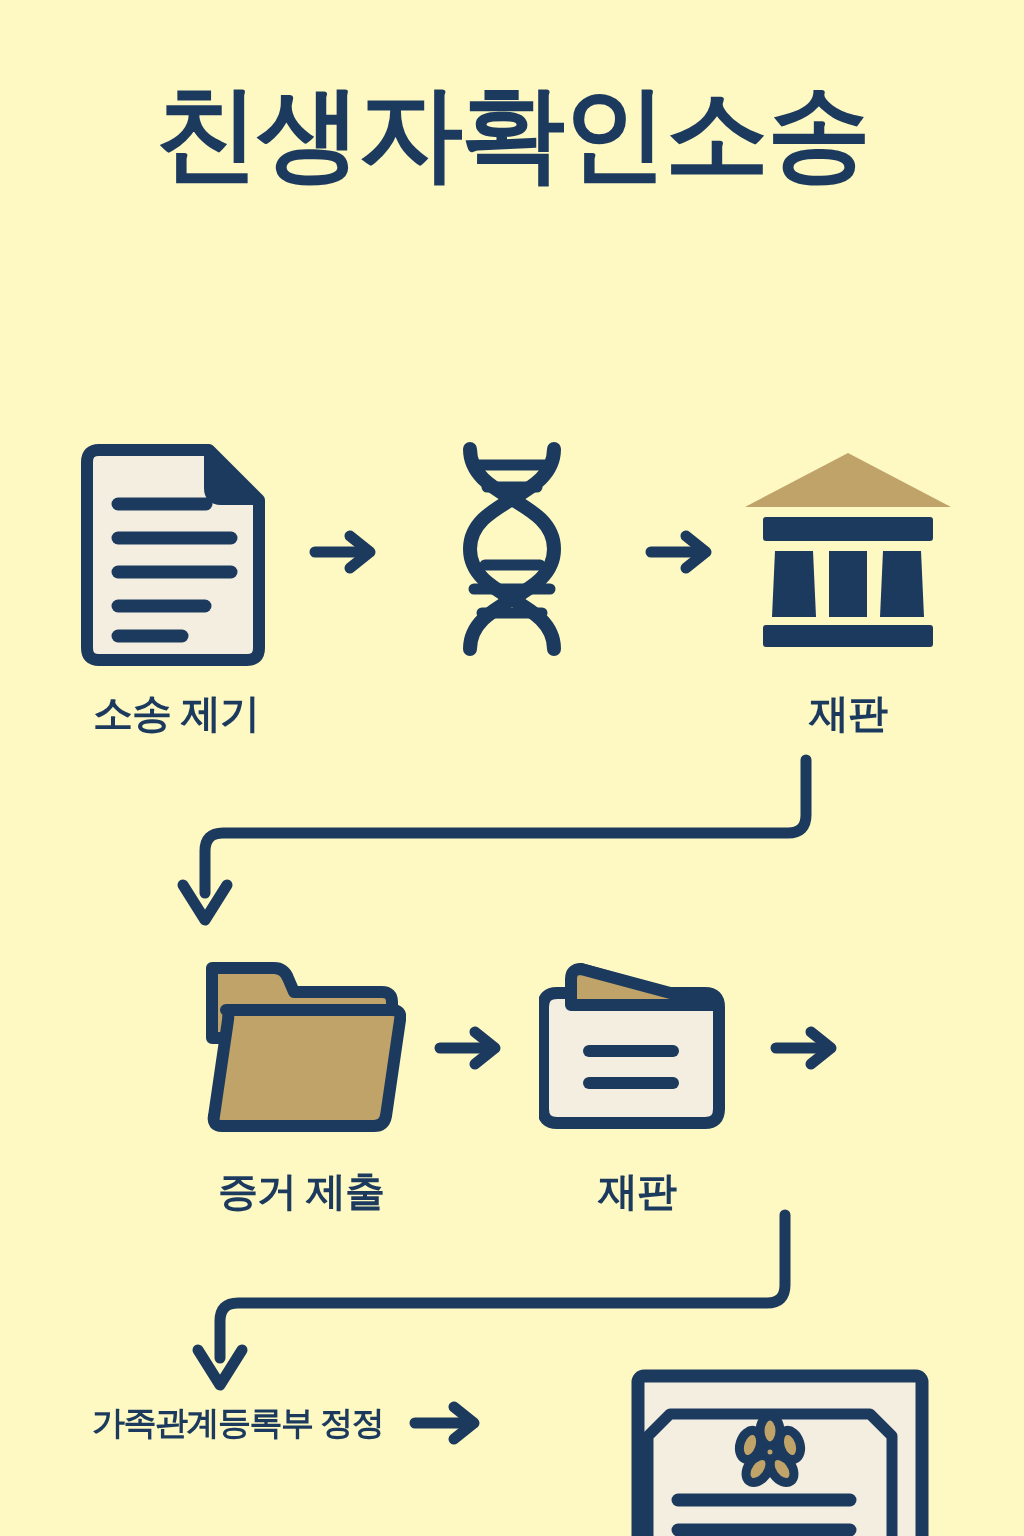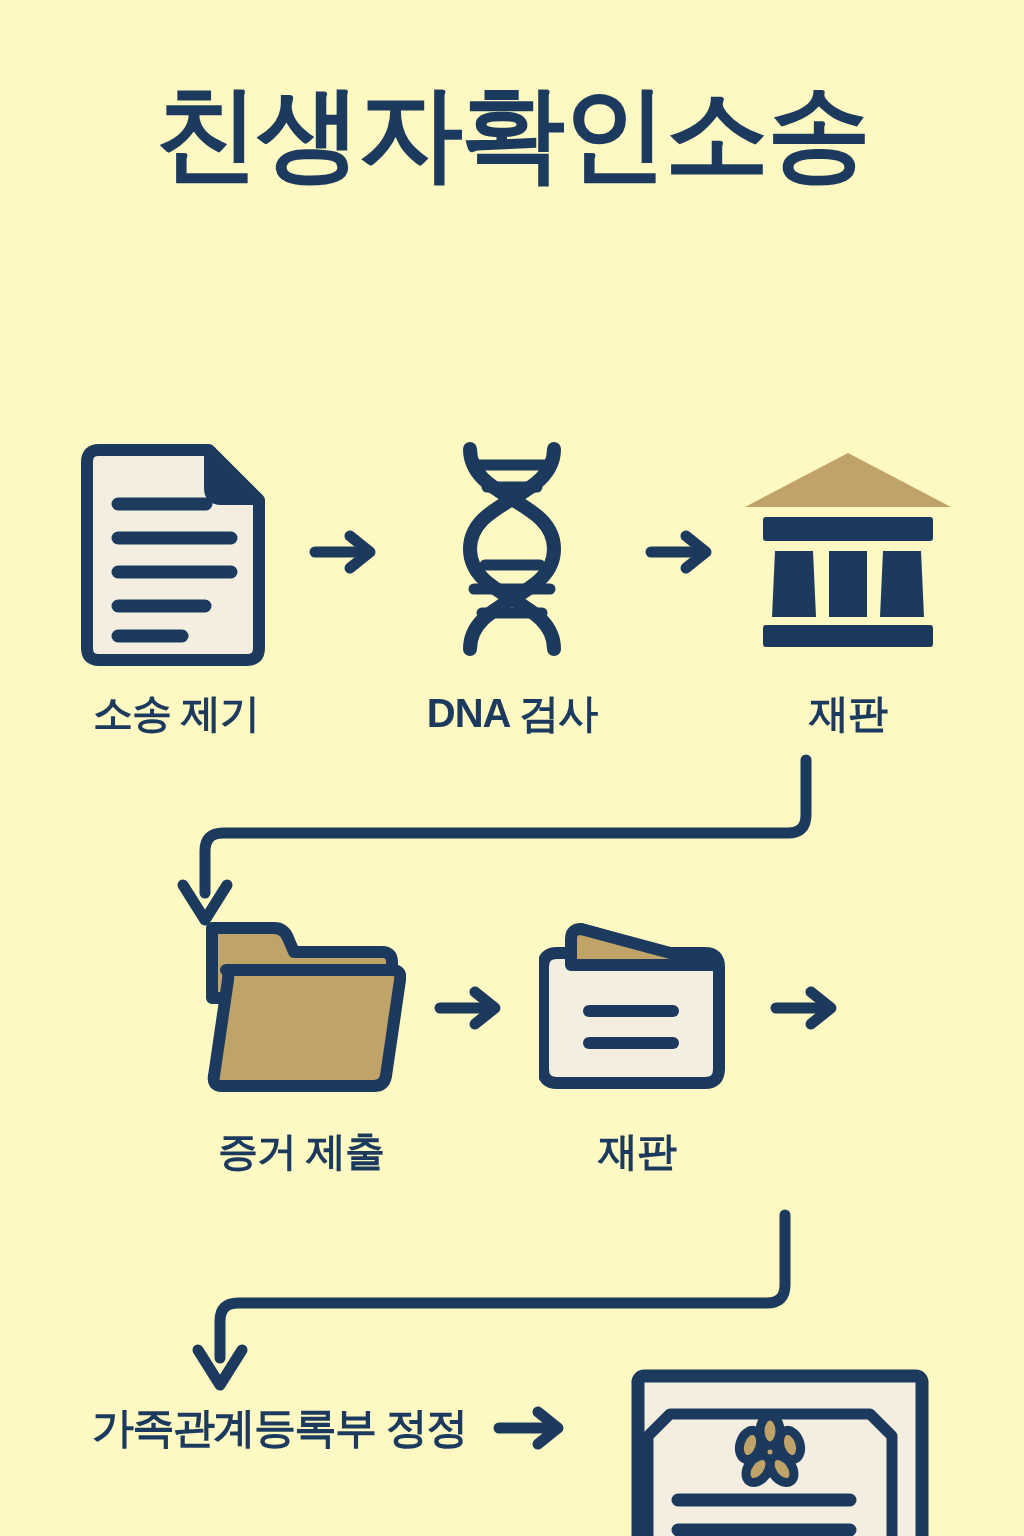--- a/index.html
+++ b/index.html
@@ -37,21 +37,21 @@
   
   .step-row {
     position: absolute;
     left: 0;
     width: 1024px;
     display: flex;
     align-items: flex-start;
     justify-content: center;
   }
   #row-1 { top: 432px; }
-  #row-2 { top: 905px; justify-content: center; }
+  #row-2 { top: 945px; justify-content: center; }
 
   .step {
     width: 250px;
     display: flex;
     flex-direction: column;
     align-items: center;
   }
   .icon-area {
     height: 240px;
     display: flex;
@@ -93,21 +93,21 @@
     position: absolute;
     left: 0;
     top: 1400px;
     width: 1024px;
     display: flex;
     align-items: center;
   }
   #final-label {
     margin-left: 92px;
     color: #1c3a5e;
-    font-size: 42px;
+    font-size: 33px;
     font-weight: 800;
     letter-spacing: -1.5px;
     white-space: nowrap;
   }
   #final-arrow {
     margin-left: 26px;
     display: flex;
     align-items: center;
   }
   #certificate-wrap {
@@ -177,21 +177,20 @@
           </g>
           <g fill="none" stroke="#1c3a5e" stroke-width="11" stroke-linecap="round">
             <line x1="27" y1="28" x2="93" y2="28"></line>
             <line x1="35" y1="50" x2="85" y2="50"></line>
             <line x1="33" y1="128" x2="88" y2="128"></line>
             <line x1="22" y1="152" x2="98" y2="152"></line>
             <line x1="30" y1="176" x2="90" y2="176"></line>
           </g>
         </svg>
       </div>
-      <div class="step-label">DNA 검사</div>
     </div>
 
     <div class="inline-arrow">
       <svg width="70" height="46" viewBox="0 0 70 46">
         <g fill="none" stroke="#1c3a5e" stroke-width="11" stroke-linecap="round" stroke-linejoin="round">
           <line x1="6" y1="23" x2="58" y2="23"></line>
           <polyline points="41,7 61,23 41,39"></polyline>
         </g>
       </svg>
     </div>

